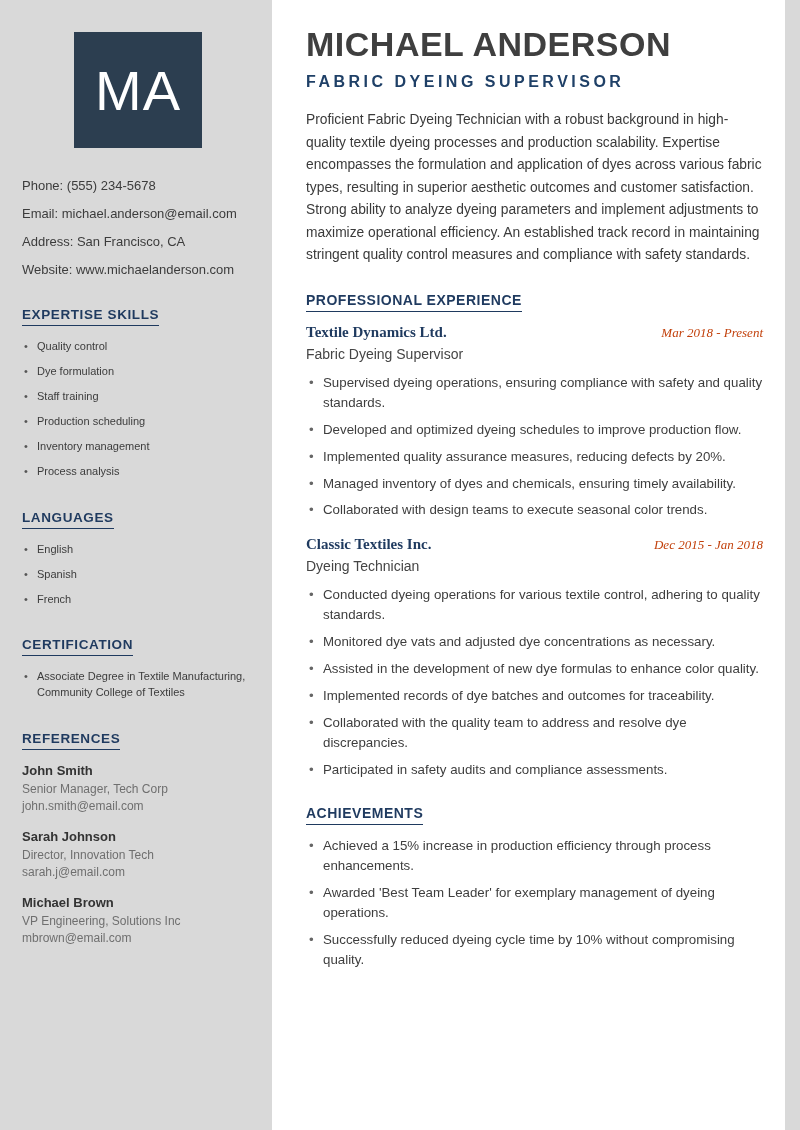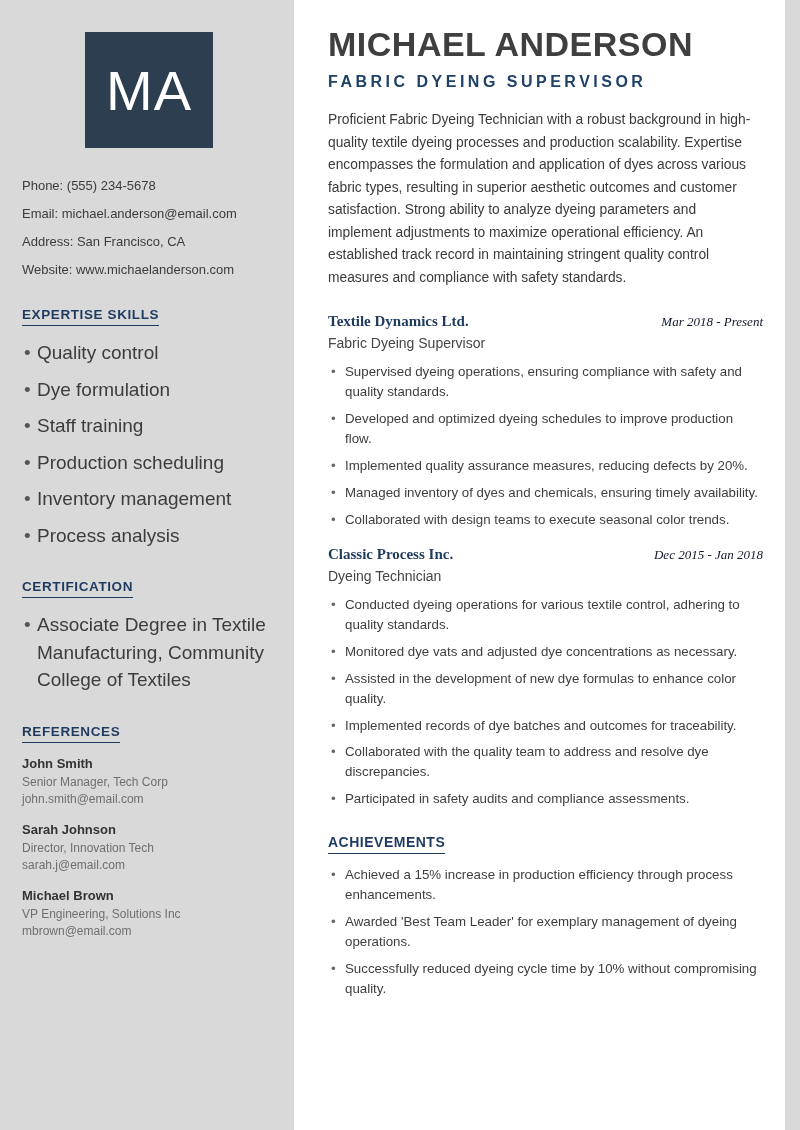--- a/index.html
+++ b/index.html
@@ -1,48 +1,48 @@
 <!DOCTYPE html>
 <html><head>
 <meta charset="utf-8">
 <style>
   * { margin:0; padding:0; box-sizing:border-box; }
   html,body { width:800px; height:1130px; }
   body { font-family:"Liberation Sans", sans-serif; background:#ffffff; color:#3a3a3a; }
   .page { display:flex; width:800px; height:1130px; overflow:hidden; }
 
   
-  .sidebar { width:294px; background:#d9d9d9; padding:28px 18px 20px 22px; flex-shrink:0; }
+  .sidebar { width:272px; background:#d9d9d9; padding:28px 18px 20px 22px; flex-shrink:0; }
   .monogram { width:128px; height:116px; background:#2c3e50; margin:4px auto 30px auto;
               display:flex; align-items:center; justify-content:center; }
   .monogram span { color:#ffffff; font-size:56px; font-weight:500; letter-spacing:1px; }
   .contact-line { font-size:13px; color:#3c3c3c; margin-bottom:13px; }
   .side-section { margin-top:28px; }
   .side-title { color:#1f3a5f; font-size:13.5px; font-weight:bold; letter-spacing:0.6px;
                 display:inline-block; border-bottom:1.5px solid #1f3a5f; padding-bottom:3px; margin-bottom:13px; }
   .side-list { list-style:none; }
-  .side-list li { font-size:19px; color:#3c3c3c; line-height:1.45; margin-bottom:9px;
+  .side-list li { font-size:11px; color:#3c3c3c; line-height:1.45; margin-bottom:9px;
                   padding-left:15px; position:relative; }
   .side-list li::before { content:"•"; position:absolute; left:2px; color:#555; }
   .ref { margin-bottom:16px; }
   .ref-name { font-size:13px; font-weight:bold; color:#333333; margin-bottom:4px; }
   .ref-role, .ref-email { font-size:12px; color:#6f6f6f; margin-bottom:3px; }
 
   
   .main { flex:1; background:#ffffff; padding:26px 22px 20px 34px; }
   .name { font-size:34px; color:#3f3f3f; font-weight:bold; letter-spacing:0.5px; line-height:1.1; }
   .headline { color:#1f4067; font-size:16px; font-weight:600; letter-spacing:3.5px; margin-top:10px; }
   .summary { margin-top:18px; font-size:13.8px; color:#3a3a3a; line-height:1.63; }
   .main-title { color:#1f3a5f; font-size:14px; font-weight:bold; letter-spacing:0.5px;
                 display:inline-block; border-bottom:1.5px solid #1f3a5f; padding-bottom:3px; }
   .section { margin-top:24px; }
   .job { margin-bottom:16px; }
   .job-head { display:flex; justify-content:space-between; align-items:flex-end; margin-top:12px;font-family:Liberation Serif, serif; }
   .company { color:#1f3a5f; font-weight:bold; font-size:15px; }
-  .dates { color:#0f172a; font-style:italic; font-size:13px; }
+  .dates { color:#c2410c; font-style:italic; font-size:13px; }
   .role { font-size:14px; color:#454545; margin-top:5px; }
   .bullets { list-style:none; margin-top:11px; }
   .bullets li { font-size:13.3px; color:#3e3e3e; line-height:1.5; margin-bottom:7px;
                 padding-left:17px; position:relative; }
   .bullets li::before { content:"•"; position:absolute; left:3px; color:#666; }
 
   
   .right-strip { width:15px; background:#d9d9d9; flex-shrink:0; }
 </style>
 </head>
@@ -68,20 +68,28 @@
       <ul class="side-list">
         <li>Quality control</li>
         <li>Dye formulation</li>
         <li>Staff training</li>
         <li>Production scheduling</li>
         <li>Inventory management</li>
         <li>Process analysis</li>
       </ul>
     </div>
 
+    <div class="side-section">
+      <div class="side-title">LANGUAGES</div>
+      <ul class="side-list">
+        <li>English</li>
+        <li>Spanish</li>
+        <li>French</li>
+      </ul>
+    </div>
 
     <div class="side-section">
       <div class="side-title">CERTIFICATION</div>
       <ul class="side-list">
         <li>Associate Degree in Textile Manufacturing, Community College of Textiles</li>
       </ul>
     </div>
 
     <div class="side-section">
       <div class="side-title">REFERENCES</div>
@@ -107,39 +115,40 @@
 
   </aside>
 
   <main class="main">
 
     <h1 class="name">MICHAEL ANDERSON</h1>
     <div class="headline">FABRIC DYEING SUPERVISOR</div>
     <p class="summary">Proficient Fabric Dyeing Technician with a robust background in high-quality textile dyeing processes and production scalability. Expertise encompasses the formulation and application of dyes across various fabric types, resulting in superior aesthetic outcomes and customer satisfaction. Strong ability to analyze dyeing parameters and implement adjustments to maximize operational efficiency. An established track record in maintaining stringent quality control measures and compliance with safety standards.</p>
 
     <div class="section">
+      <div class="main-title">PROFESSIONAL EXPERIENCE</div>
 
       <div class="job">
         <div class="job-head">
           <span class="company">Textile Dynamics Ltd.</span>
           <span class="dates">Mar 2018 - Present</span>
         </div>
         <div class="role">Fabric Dyeing Supervisor</div>
         <ul class="bullets">
           <li>Supervised dyeing operations, ensuring compliance with safety and quality standards.</li>
           <li>Developed and optimized dyeing schedules to improve production flow.</li>
           <li>Implemented quality assurance measures, reducing defects by 20%.</li>
           <li>Managed inventory of dyes and chemicals, ensuring timely availability.</li>
           <li>Collaborated with design teams to execute seasonal color trends.</li>
         </ul>
       </div>
 
       <div class="job">
         <div class="job-head">
-          <span class="company">Classic Process Inc.</span>
+          <span class="company">Classic Textiles Inc.</span>
           <span class="dates">Dec 2015 - Jan 2018</span>
         </div>
         <div class="role">Dyeing Technician</div>
         <ul class="bullets">
           <li>Conducted dyeing operations for various textile control, adhering to quality standards.</li>
           <li>Monitored dye vats and adjusted dye concentrations as necessary.</li>
           <li>Assisted in the development of new dye formulas to enhance color quality.</li>
           <li>Implemented records of dye batches and outcomes for traceability.</li>
           <li>Collaborated with the quality team to address and resolve dye discrepancies.</li>
           <li>Participated in safety audits and compliance assessments.</li>

